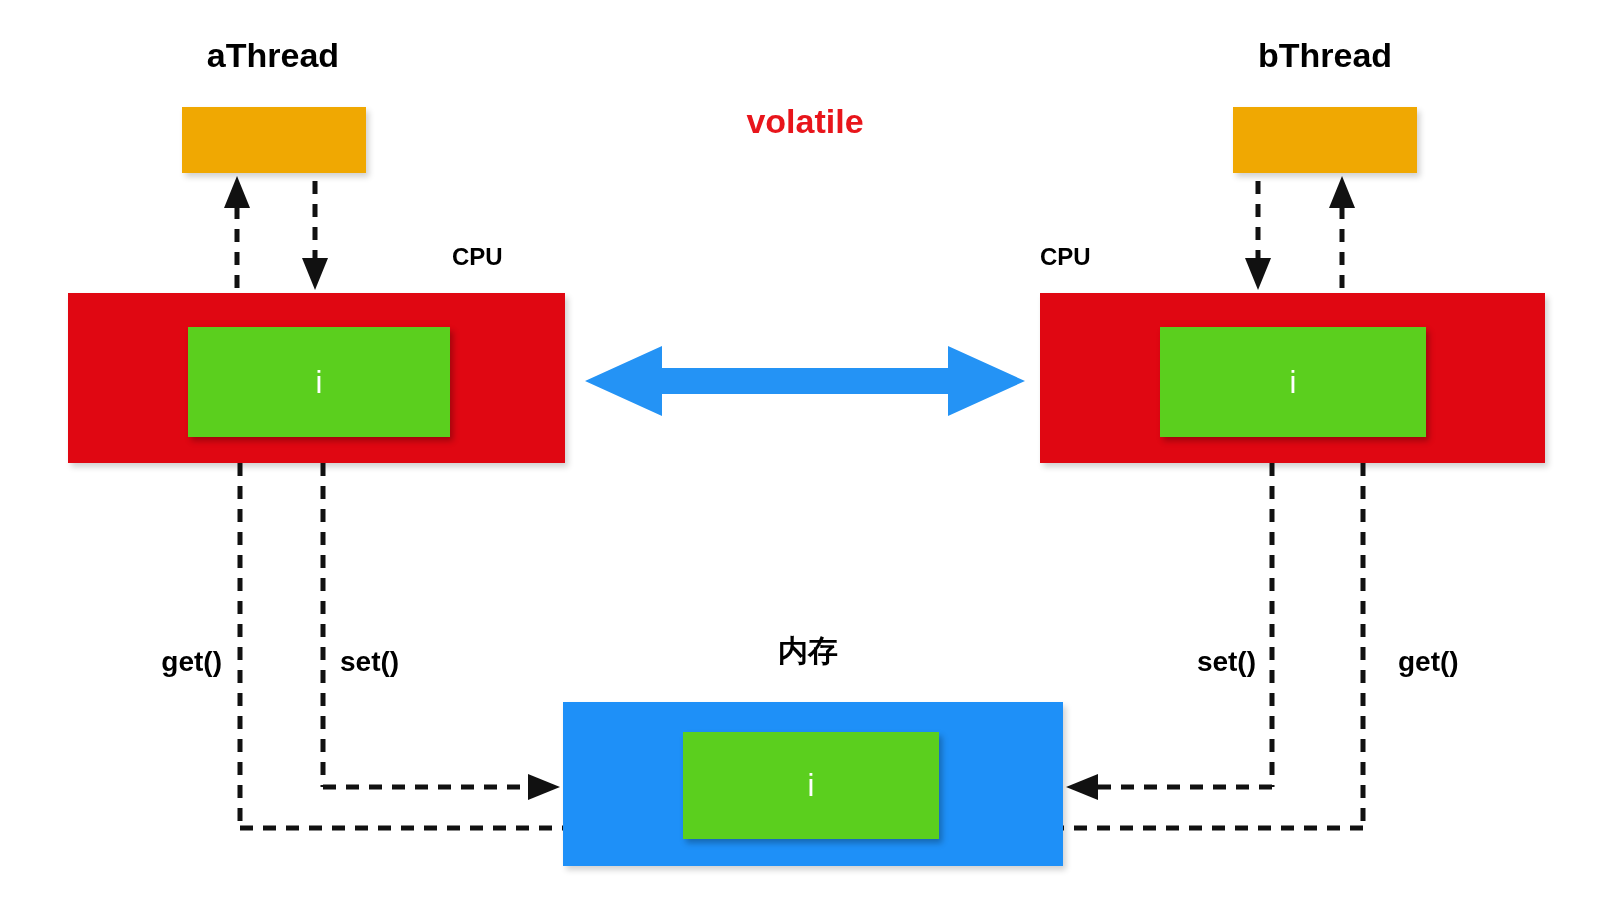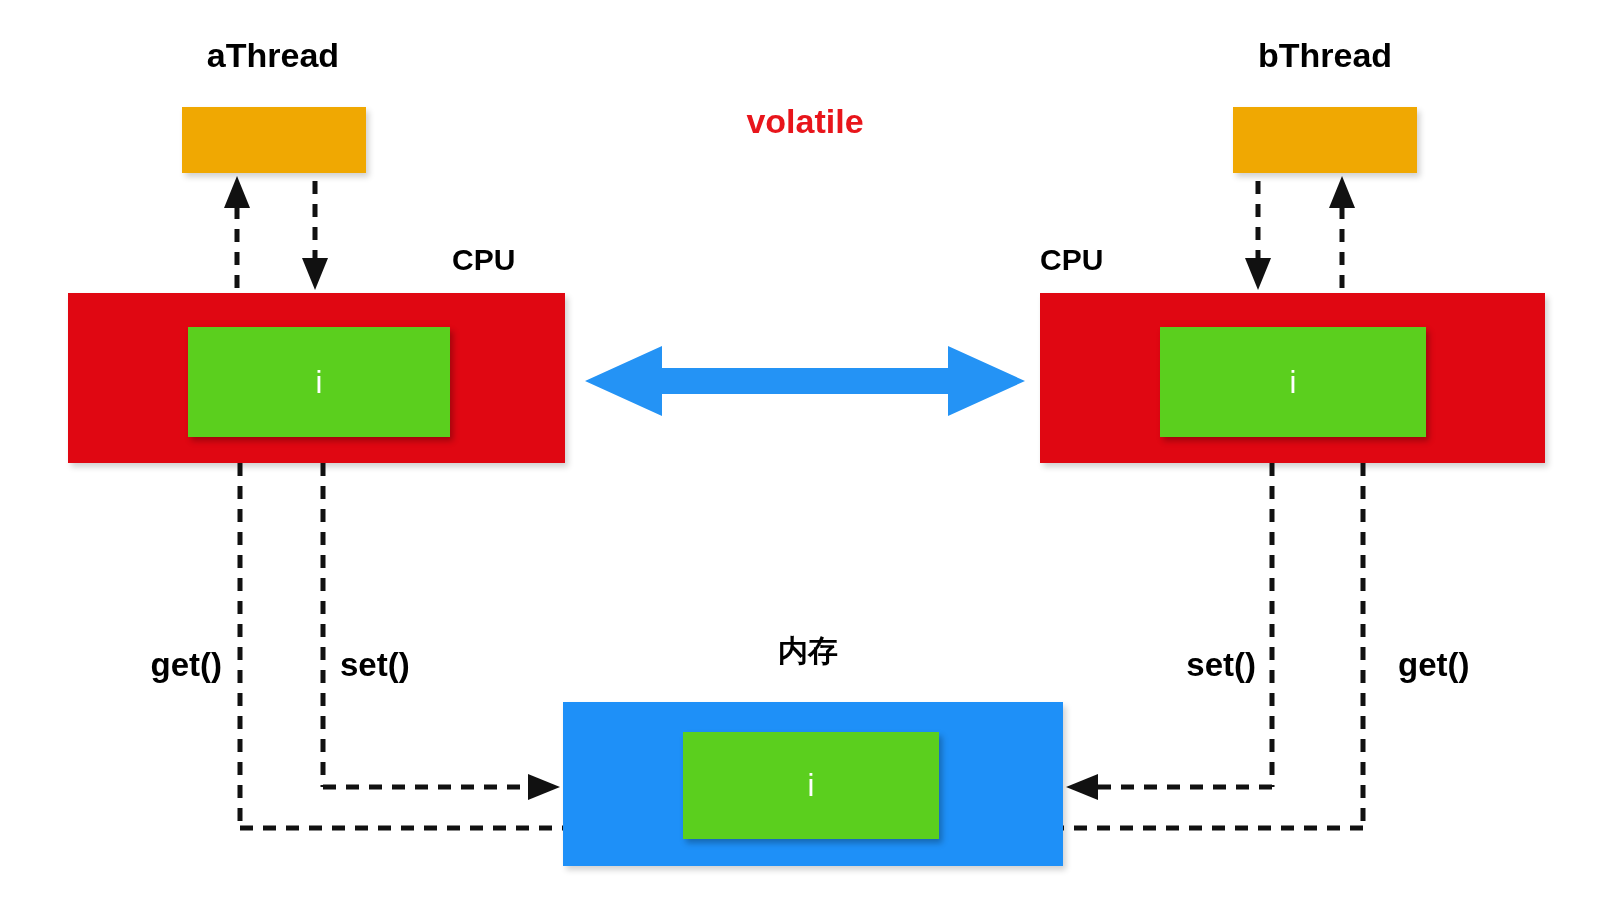--- a/index.html
+++ b/index.html
@@ -13,26 +13,26 @@
   .canvas{position:relative;width:1593px;height:900px;background:var(--canvas-bg);}
   .box{position:absolute;box-shadow:3px 4px 6px rgba(0,0,0,0.18);}
   .thread-box{background:var(--thread-box);}
   .cpu-box{background:var(--cpu-box);}
   .mem-box{background:var(--memory-box);}
   .value-box{position:absolute;background:var(--value-box);box-shadow:3px 4px 6px rgba(0,0,0,0.28);
              display:flex;align-items:center;justify-content:center;}
   .value-text{color:var(--value-text);font-size:31px;font-weight:400;line-height:1;}
   .lbl{position:absolute;font-weight:700;color:var(--text-black);line-height:1;white-space:nowrap;}
   .lbl-thread{font-size:34px;width:200px;text-align:center;}
-  .lbl-cpu{font-size:30px;}
+  .lbl-cpu{font-size:24px;}
   .lbl-red{color:var(--text-red);}
   .lbl-keyword{font-size:34px;width:200px;text-align:center;}
   .lbl-visibility{font-size:38px;width:300px;text-align:center;}
   .lbl-mem{font-size:30px;width:200px;text-align:center;}
-  .lbl-op{font-size:33px;width:130px;}
+  .lbl-op{font-size:28px;width:130px;}
   .ta-r{text-align:right;} .ta-l{text-align:left;}
   svg.wires{position:absolute;left:0;top:0;width:1608px;height:900px;pointer-events:none;}
   .dash{stroke:var(--line-black);stroke-width:5;fill:none;stroke-dasharray:13 10;}
   .head{fill:var(--line-black);stroke:none;}
   .biarrow{fill:var(--link-blue);stroke:none;}
 </style>
 </head>
 <body>
 
 <div class="canvas">

